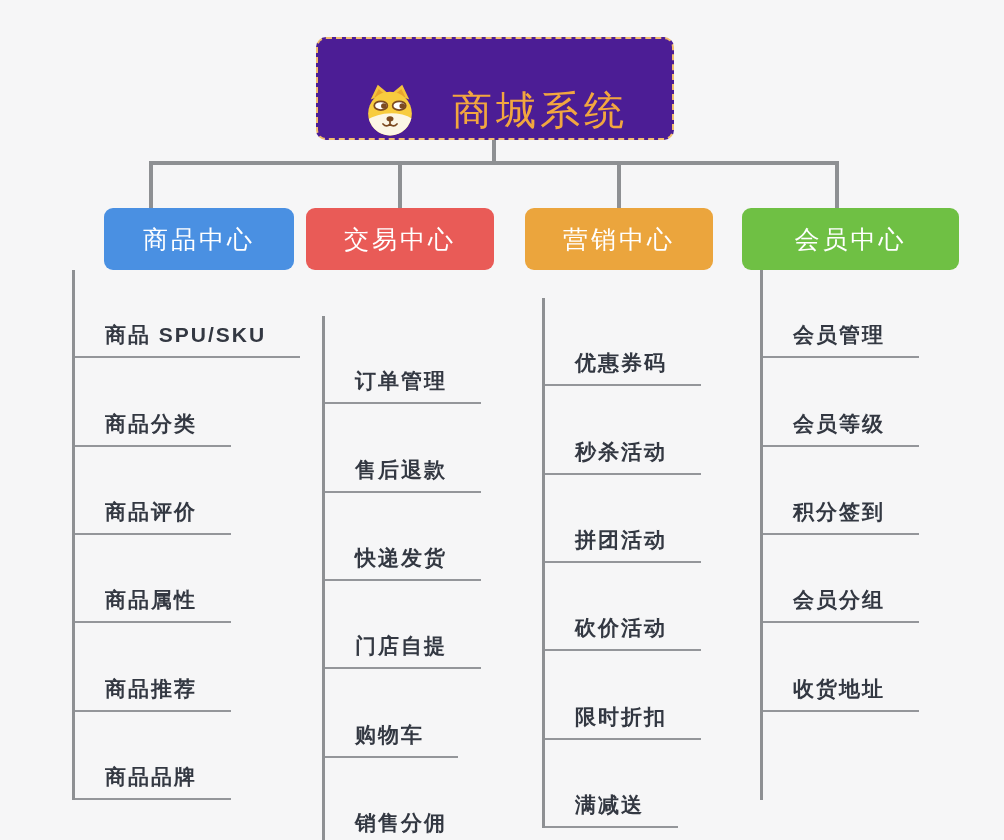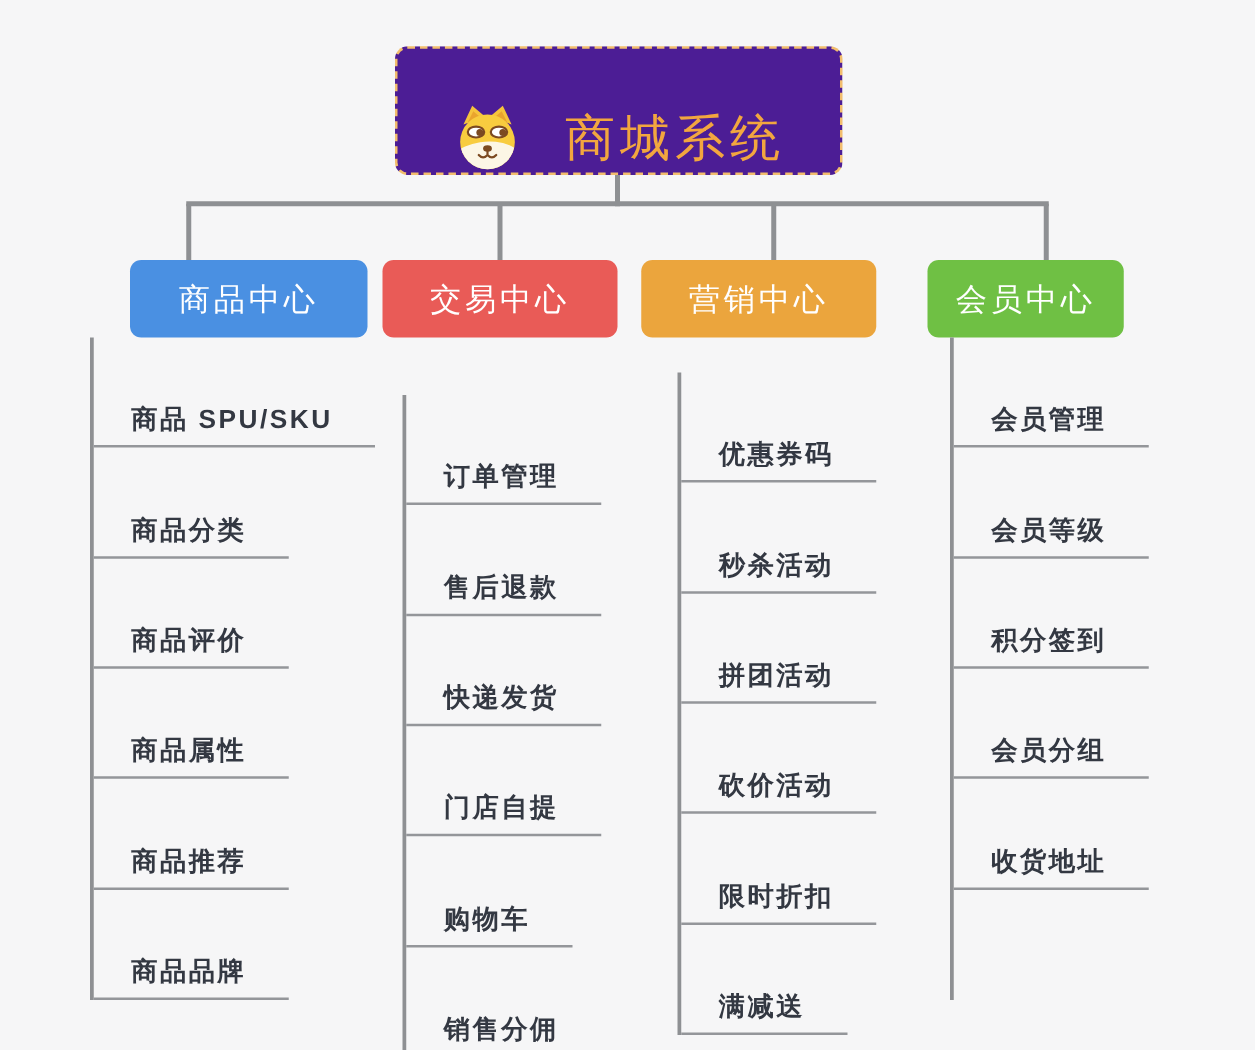--- a/index.html
+++ b/index.html
@@ -44,22 +44,22 @@
     position:absolute; top:208px; height:62px;
     border-radius:9px;
     display:flex; align-items:center; justify-content:center;
     cursor:pointer;
   }
   .branch span {
     color:#ffffff; font-size:25px; letter-spacing:3px; white-space:nowrap;
   }
   .branch-1 { left:56px;  width:190px; background:#4a90e2;margin-left:48px; }
   .branch-2 { left:306px; width:188px; background:#e95b57; }
-  .branch-3 { left:513px; width:188px; background:#eba53d; }
-  .branch-4 { left:742px; width:157px; background:#6fc044; }
+  .branch-3 { left:525px; width:188px; background:#eba53d; }
+  .branch-4 { left:742px; width:217px; background:#6fc044; }
 
   
   .col {
     position:absolute; top:270px; height:530px;
     border-left:3px solid #8e9093;
     display:flex; flex-direction:column; align-items:flex-start;
   }
   .col-1 { left:72px; }
   .col-2 { left:322px;margin-top:46px; }
   .col-3 { left:542px;margin-top:28px; }

